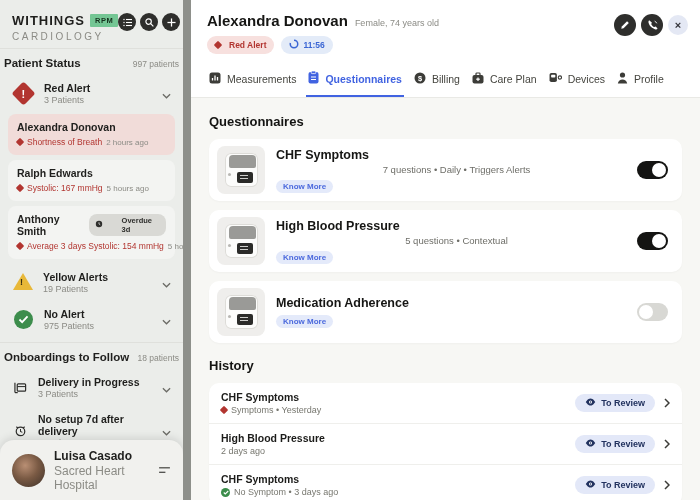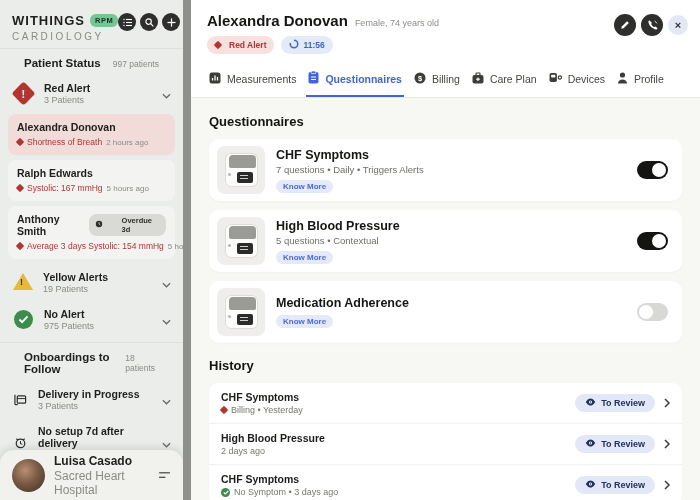--- a/index.html
+++ b/index.html
@@ -5,26 +5,26 @@
   * { margin:0; padding:0; box-sizing:border-box; }
   html,body { width:700px; height:500px; overflow:hidden; }
   body { font-family:"Liberation Sans", sans-serif; background:#f7f7f4; color:#1c1c1a; position:relative; }
 
   
   .sidebar { position:absolute; left:0; top:0; width:183px; height:500px; background:#ebedea; overflow:hidden; }
   .scroll-strip { position:absolute; left:183px; top:0; width:8px; height:500px; background:#8e908b; }
 
   .brand-row { display:flex; align-items:flex-start; justify-content:space-between; padding:13px 10px 6px 12px; }
   .brand-name { font-size:13px; font-weight:bold; letter-spacing:1px; color:#1f1f1d; display:flex; align-items:center; gap:5px; }
-  .rpm-badge { background:#74c694; color:#16321f; font-size:7.5px; font-weight:bold; padding:2px 5px; border-radius:6px; letter-spacing:.5px; }
+  .rpm-badge { background:#74c694; color:#16321f; font-size:7.5px; font-weight:bold; padding:2px 5px; border-radius:1px; letter-spacing:.5px; }
   .brand-sub { font-size:10px; letter-spacing:2.5px; color:#8b8b85; margin-top:3px; }
   .brand-btns { display:flex; gap:4px; }
   .circle-btn { width:18px; height:18px; border-radius:50%; background:#2e2e2c; color:#fff; display:flex; align-items:center; justify-content:center; border:none; cursor:pointer; }
 
-  .section-head { display:flex; justify-content:space-between; align-items:baseline; padding:8px 24px 6px; border-top:1px solid #dfe0dc; }
+  .section-head { display:flex; justify-content:space-between; align-items:baseline; padding:8px 4px 6px; border-top:1px solid #dfe0dc; }
   .section-head .t { font-size:11.5px; font-weight:bold; color:#1f1f1d; }
   .section-head .c { font-size:8.5px; color:#8b8b85; }
 
   .group-row { display:flex; align-items:center; padding:7px 12px; gap:9px; cursor:pointer; }
   .group-texts { flex:1; }
   .group-title { font-size:10.5px; font-weight:bold; color:#1f1f1d; }
   .group-sub { font-size:9px; color:#8b8b85; margin-top:1px; }
 
   .diamond { width:17px; height:17px; background:#b23530; border-radius:3px; transform:rotate(45deg); display:flex; align-items:center; justify-content:center; margin:2px 3px; }
   .diamond span { transform:rotate(-45deg); color:#fff; font-size:11px; font-weight:bold; }
@@ -41,21 +41,21 @@
   .overdue-pill { display:flex; align-items:center; gap:19px; background:#d9d9d5; border-radius:8px; padding:2px 6px; font-size:7.5px; color:#2e2e2c; font-weight:bold; }
 
   .tri { width:0; height:0; border-left:10px solid transparent; border-right:10px solid transparent; border-bottom:17px solid #e8b838; position:relative; margin:1px 1px 3px; }
   .tri span { position:absolute; left:-3px; top:4px; color:#3a3214; font-size:9px; font-weight:bold; }
   .green-circle { width:19px; height:19px; border-radius:50%; background:#3c8d4c; display:flex; align-items:center; justify-content:center; margin:1px 2px; }
 
   .ob-row { display:flex; align-items:center; padding:7px 12px; gap:10px; cursor:pointer; }
   .ob-icon { width:16px; display:flex; justify-content:center; color:#2e2e2c; }
   .ob-texts { flex:1; }
 
-  .user-card { position:absolute; left:0; bottom:0; width:183px; height:50px; background:#f1f1ee; border-radius:14px 14px 0 0; box-shadow:0 -2px 8px rgba(0,0,0,.12); display:flex; align-items:center; padding:0 12px; gap:9px; cursor:pointer; }
+  .user-card { position:absolute; left:0; bottom:0; width:183px; height:60px; background:#f1f1ee; border-radius:14px 14px 0 0; box-shadow:0 -2px 8px rgba(0,0,0,.12); display:flex; align-items:center; padding:0 12px; gap:9px; cursor:pointer; }
   .avatar { width:33px; height:33px; border-radius:50%; background:radial-gradient(circle at 40% 35%, #b98f74 0%, #7a5a44 45%, #3c3028 100%); flex:none; }
   .user-texts { flex:1; }
   .user-name { font-size:12px; font-weight:bold; color:#1f1f1d; }
   .user-org { font-size:12px; color:#8b8b85; margin-top:1px; }
 
   .chev-down { flex:none; }
 
   
   .main { position:absolute; left:191px; top:0; width:509px; height:500px; background:#f7f7f4; }
   .main-header { background:#fff; padding:12px 14px 9px 16px; position:relative; }
@@ -79,21 +79,21 @@
 
   .q-card { background:#fff; border-radius:10px; padding:7px 14px 7px 8px; display:flex; align-items:center; margin-bottom:9px; box-shadow:0 1px 2px rgba(0,0,0,.03); }
   .q-img { width:48px; height:48px; border-radius:8px; background:#efeeec; position:relative; flex:none; overflow:hidden; }
   .dev-body { position:absolute; left:8px; top:7px; width:33px; height:34px; background:#fcfcfb; border-radius:6px; box-shadow:0 0 0 1px #dddcd8 inset; }
   .dev-lid { position:absolute; left:12px; top:9px; width:27px; height:13px; background:#9a9a97; border-radius:4px 4px 2px 2px; }
   .dev-screen { position:absolute; left:20px; top:26px; width:16px; height:11px; background:#2b2b29; border-radius:2px; }
   .dev-screen i { display:block; width:8px; height:1px; background:#cfcfcc; margin:2.5px 0 0 3px; }
   .dev-dot { position:absolute; left:11px; top:27px; width:3px; height:3px; border-radius:50%; background:#b9b8b4; }
   .q-texts { flex:1; margin-left:11px; }
   .q-title { font-size:12.5px; font-weight:bold; color:#161614; }
-  .q-sub { font-size:9.5px; color:#6e6e68; margin-top:2px; }
+  .q-sub { font-size:9.5px; color:#6e6e68; margin-top:2px;text-align:center; }
   .know-more { display:inline-block; background:#e4eafa; color:#4b69dd; font-size:8px; font-weight:bold; border-radius:7px; padding:2px 7px; margin-top:4px; cursor:pointer; }
 
   .toggle { width:31px; height:18px; border-radius:10px; position:relative; flex:none; cursor:pointer; }
   .toggle.on { background:#141412; }
   .toggle.off { background:#d8d8d4; }
   .toggle .knob { position:absolute; top:2px; width:14px; height:14px; border-radius:50%; background:#fff; }
   .toggle.on .knob { right:2px; }
   .toggle.off .knob { left:2px; }
 
   .history-box { background:#fff; border-radius:10px; box-shadow:0 1px 2px rgba(0,0,0,.03); }
@@ -462,21 +462,21 @@
 
     <div class="h2" style="margin-top:15px;">History</div>
 
     <div class="history-box">
 
       <div class="h-row">
         <div class="h-texts">
           <div class="h-title">CHF Symptoms</div>
           <div class="h-sub">
             <span class="diamond-sm"></span>
-            <span>Billing • Yesterday</span>
+            <span>Symptoms • Yesterday</span>
           </div>
         </div>
         <span class="to-review">
           <span><svg width="11" height="8" viewBox="0 0 14 10">
                 <path d="M7 0.5C3.5 0.5 1 5 1 5s2.5 4.5 6 4.5S13 5 13 5 10.5.5 7 .5z" fill="#22325f"></path>
                 <circle cx="7" cy="5" r="2" fill="#fff"></circle>
                 <circle cx="7" cy="5" r="1" fill="#22325f"></circle>
               </svg></span>
           <span>To Review</span>
         </span>

